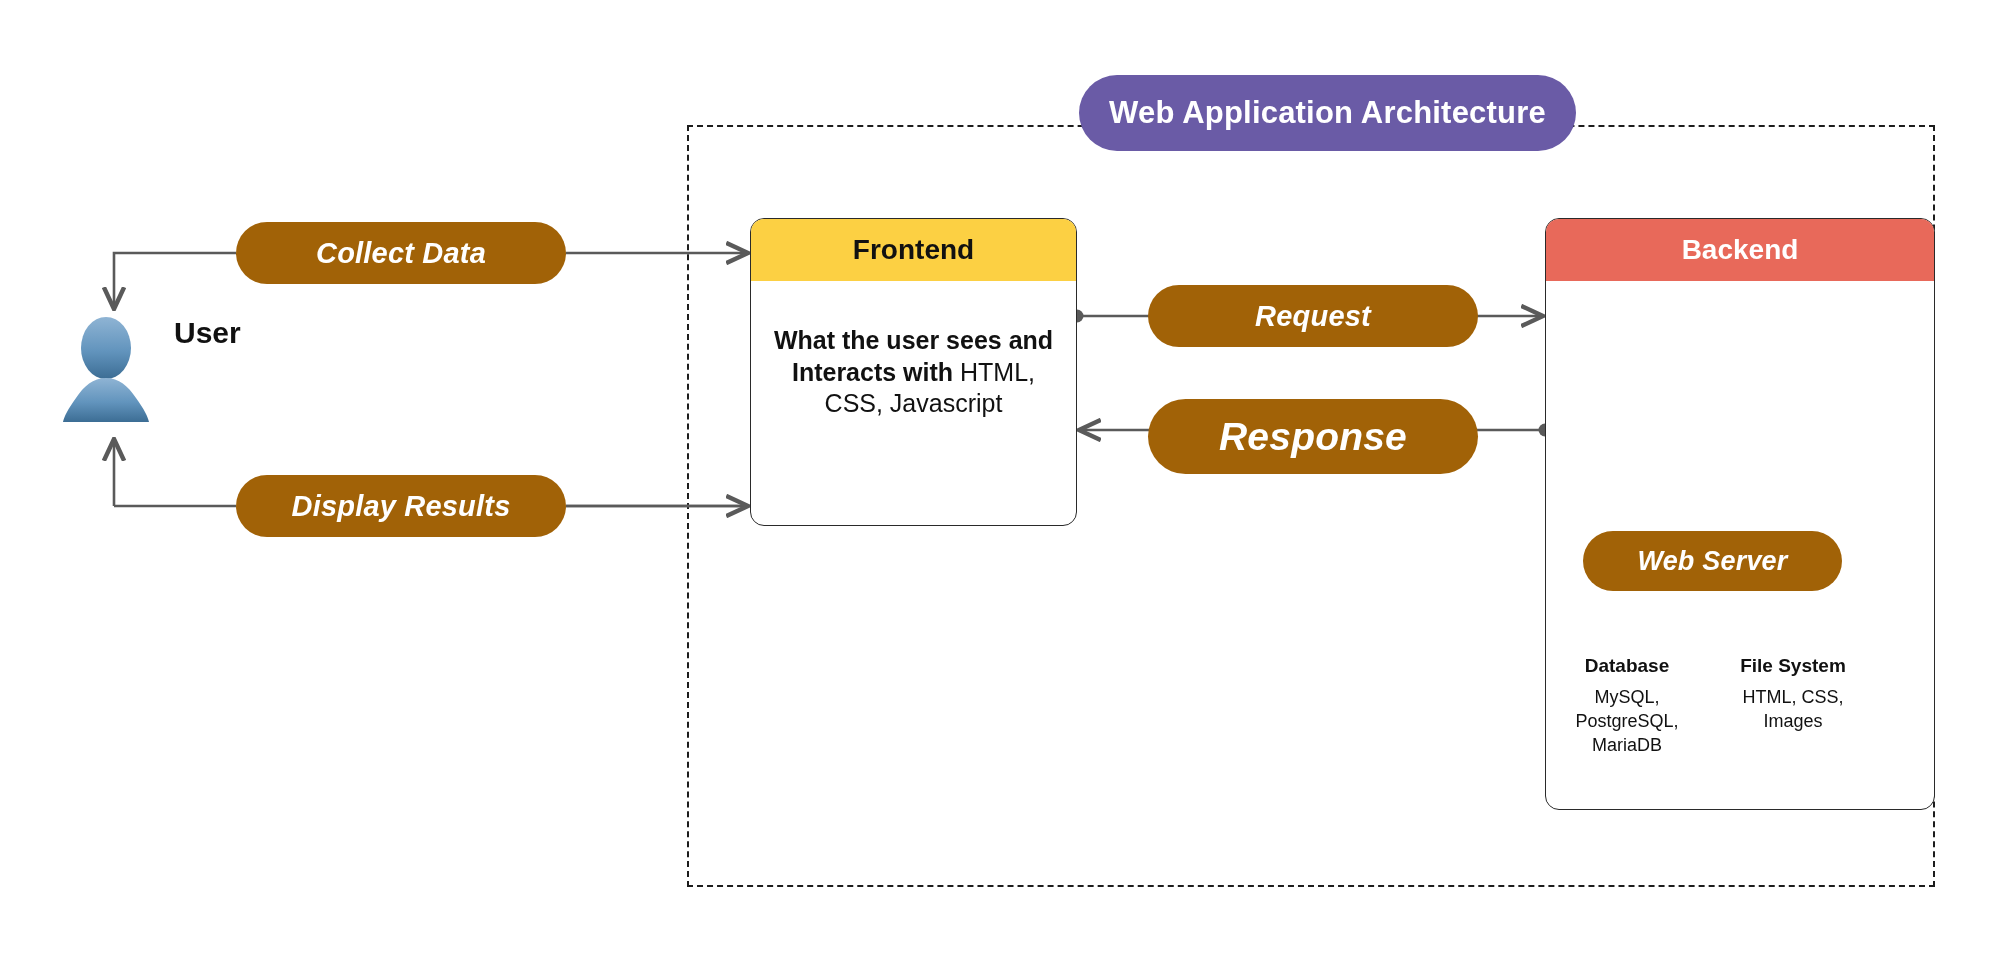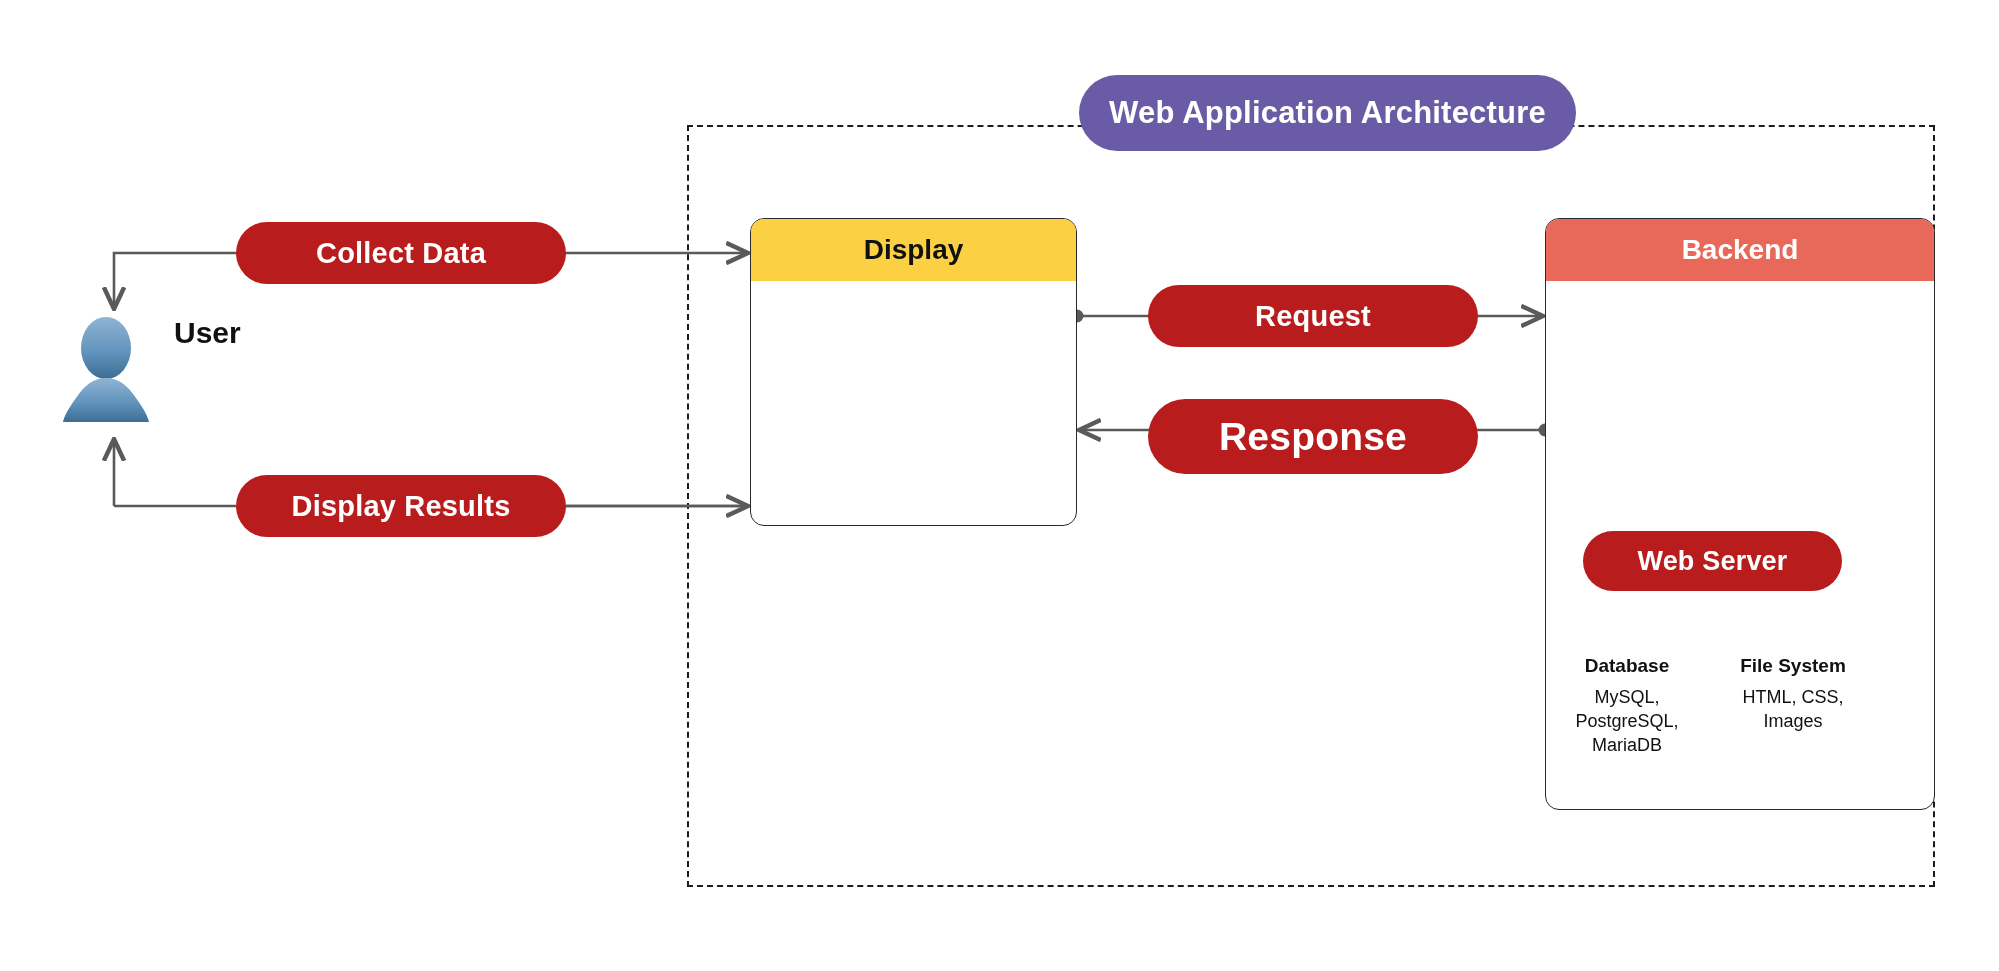--- a/index.html
+++ b/index.html
@@ -53,28 +53,29 @@
     justify-content: center;
     color: #ffffff;
     font-size: 31px;
     font-weight: bold;
     letter-spacing: 0.2px;
   }
 
   
   .pill {
     position: absolute;
-    background: #b91c1c;
+    background: #a16207;
     border-radius: 40px;
     display: flex;
     align-items: center;
     justify-content: center;
     color: #ffffff;
     font-weight: bold;
     letter-spacing: 0.2px;
+    font-style: italic;
   }
   .pill.collect   { left: 236px;  top: 222px; width: 330px; height: 62px; font-size: 29px; }
   .pill.display   { left: 236px;  top: 475px; width: 330px; height: 62px; font-size: 29px; }
   .pill.request   { left: 1148px; top: 285px; width: 330px; height: 62px; font-size: 29px; }
   .pill.response  { left: 1148px; top: 399px; width: 330px; height: 75px; font-size: 39px; }
   .pill.webserver { left: 1583px; top: 531px; width: 259px; height: 60px; font-size: 27px; }
 
   
   .user-wrap {
     position: absolute;
@@ -217,21 +218,27 @@
     </svg>
     <div class="user-label">User</div>
   </div>
 
   <div class="pill collect">Collect Data</div>
   <div class="pill display">Display Results</div>
   <div class="pill request">Request</div>
   <div class="pill response">Response</div>
 
   <div class="card frontend">
-    <div class="card-header">Display</div>
+    <div class="card-header">Frontend</div>
+    <div class="card-body">
+      <div class="body-text">
+        <span class="strong">What the user sees and Interacts with</span>
+        <span>HTML, CSS, Javascript</span>
+      </div>
+    </div>
   </div>
 
   <div class="card backend">
     <div class="card-header">Backend</div>
   </div>
 
   <div class="pill webserver">Web Server</div>
 
   <div class="subcols">
     <div class="subcol">

